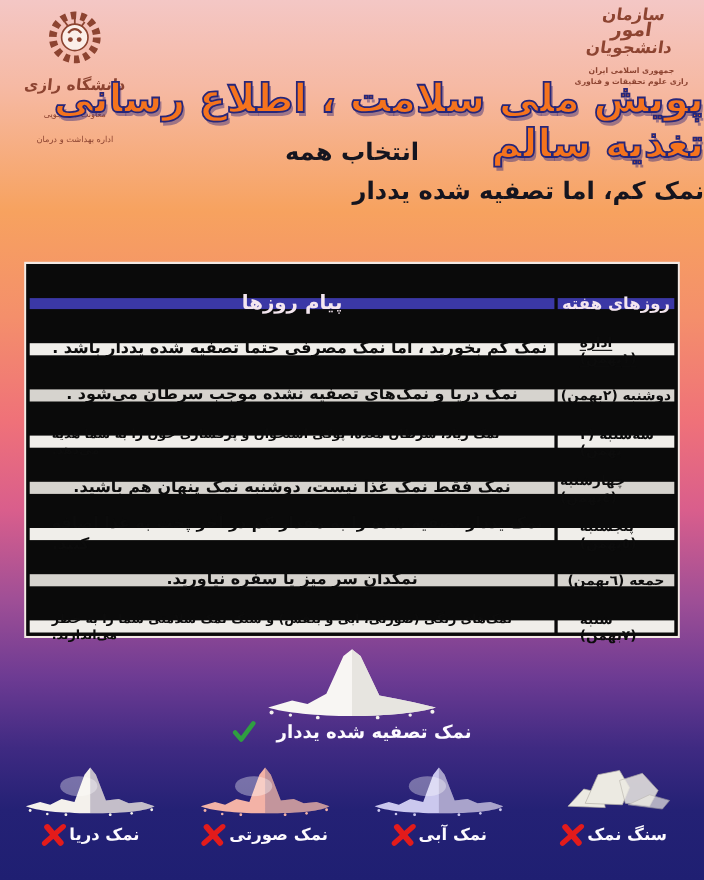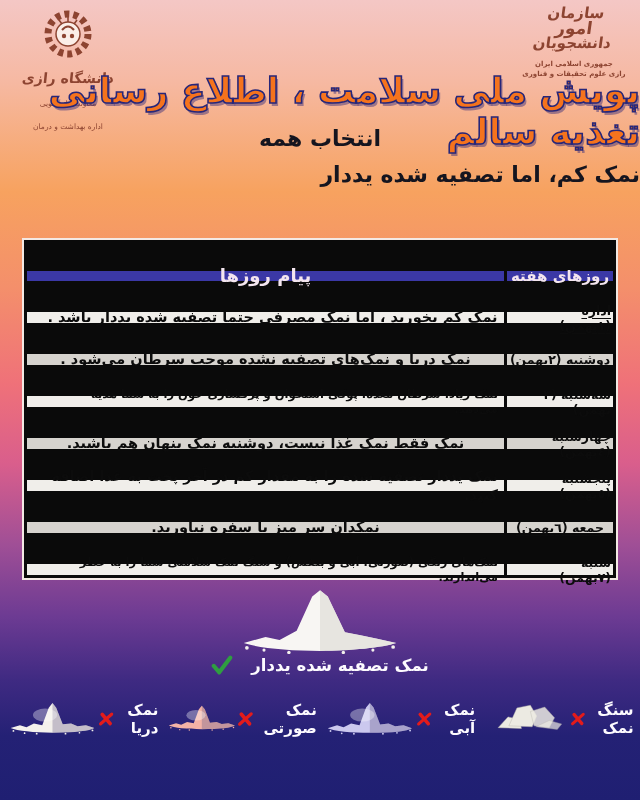--- a/index.html
+++ b/index.html
@@ -36,41 +36,41 @@
   .sub1{position:absolute;top:126px;left:0;width:100%;text-align:center;font-size:22px;font-weight:bold;color:#15151f;}
   .sub2{position:absolute;top:162px;left:0;width:100%;font-size:22px;font-weight:bold;color:#15151f;}
   
   .tbl{
     position:absolute;top:240px;left:24px;width:592px;height:338px;
     background:#0a0a0a;border:3px solid #0a0a0a;box-shadow:0 0 0 2px #f3e9e4;
     display:flex;flex-direction:column;row-gap:3px;
   }
   .trow{display:flex;column-gap:3px;flex:1;min-height:0;}
   .trow.hdr{flex:0 0 38px;}
-  .cell{display:flex;align-items:center;justify-content:center;text-align:right;padding:1px 6px;margin-top:28px;}
+  .cell{display:flex;align-items:center;justify-content:center;text-align:left;padding:1px 6px;margin-top:28px;}
   .day-cell{flex:0 0 106px;font-size:12.5px;font-weight:bold;color:#0c0c0c;padding:1px 2px;}
   .msg-cell{flex:1;font-size:14.5px;font-weight:bold;color:#0c0c0c;line-height:1.25;}
   .trow.hdr .cell{background:var(--hdr-bg);color:var(--hdr-text);}
   .trow.hdr .msg-cell{font-size:18px;}
   .trow.hdr .day-cell{font-size:15px;}
   .trow.light .cell{background:var(--row-light);padding-left:20px;}
   .trow.dark .cell{background:var(--row-dark);}
   .trow.small .msg-cell{font-size:11.5px;}
   .trow.underline .day-cell{text-decoration:underline;text-underline-offset:3px;}
   
   .big-pile{position:absolute;top:584px;left:232px;width:176px;height:70px;}
   .rec-label{
     position:absolute;top:654px;left:0;width:100%;
     display:flex;align-items:center;justify-content:center;gap:18px;direction:ltr;
   }
   .rec-label .txt{font-size:16.5px;font-weight:bold;color:#fdfbff;direction:rtl;}
   .check-icon{width:22px;height:22px;}
   
   .salts{position:absolute;top:690px;left:0;width:100%;display:flex;justify-content:space-evenly;direction:ltr;}
-  .salt-item{width:152px;display:flex;align-items:center;}
+  .salt-item{width:152px;display:flex;flex-direction:column;align-items:center;}
   .salt-item svg.pile{width:140px;height:52px;}
   .salt-label{display:flex;align-items:center;gap:3px;margin-top:6px;direction:ltr;}
   .salt-label .txt{font-size:15px;font-weight:bold;color:#fdfbff;direction:rtl;}
   .x-icon{width:22px;height:22px;transform:skewX(-8deg);}
 </style>
 </head>
 <body>
 
 <div class="canvas">
 

